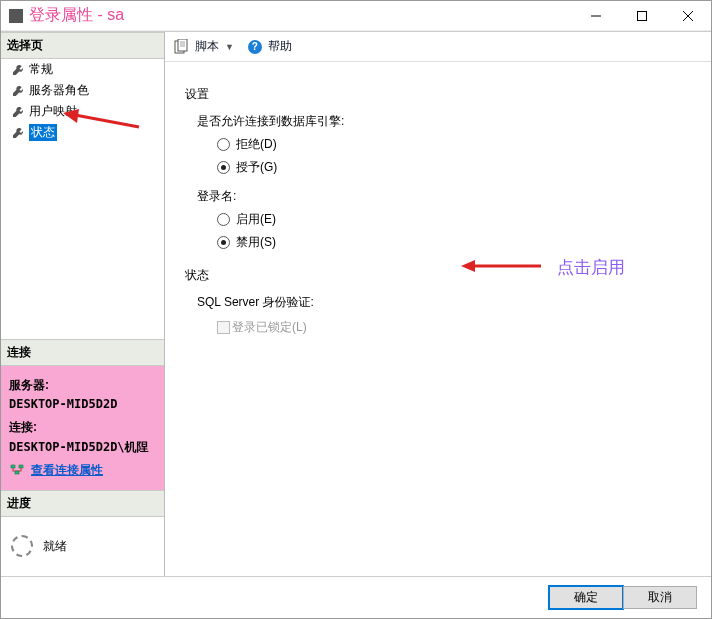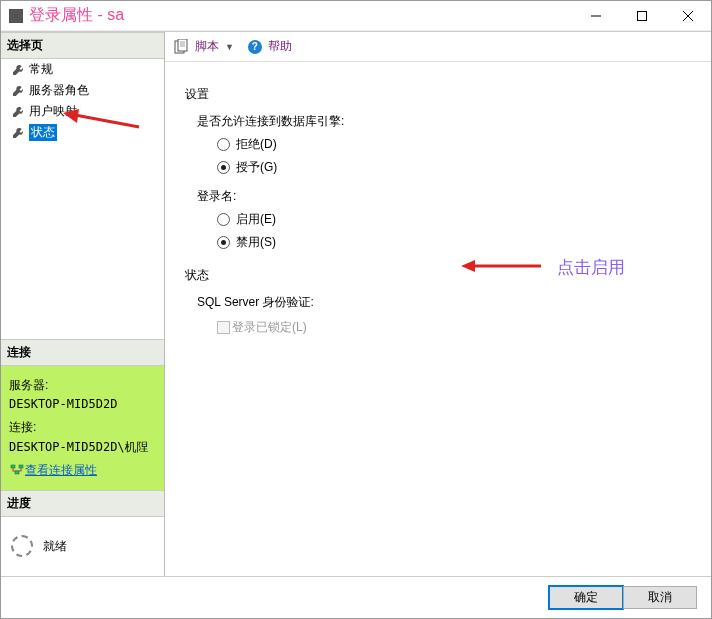--- a/index.html
+++ b/index.html
@@ -83,27 +83,28 @@
   }
   .nav-item .label {}
   .nav-item.selected .label {
     background: #0078d7;
     color: #fff;
     padding: 0 2px;
   }
 
   .conn-box {
     padding: 6px 8px 10px 8px;
-    background: #bef264;
+    background: #f9a8d4;
     font-size: 12px;
     line-height: 1.6;
+    font-weight: bold;
   }
   .conn-box .lbl { margin-top: 4px; }
   .conn-box .val { font-family: SimSun, monospace; }
-  .link-row { display: flex; align-items: center; margin-top: 4px; }
+  .link-row { display: flex; align-items: center; gap: 6px; margin-top: 4px; }
   .link-icon { width: 16px; height: 16px; display:inline-flex; align-items:center; justify-content:center; }
   .link { color: #0a5bcc; text-decoration: underline; cursor: pointer; }
 
   .progress-box {
     padding: 10px;
     display: flex; align-items: center; gap: 10px;
     flex: 1;
     background: #fff;
   }
   .progress-ring {
@@ -123,21 +124,21 @@
     display: flex;
     align-items: center;
     gap: 6px;
     padding: 0 8px;
     border-bottom: 1px solid #ddd;
   }
   .tool-icon {
     width: 16px; height: 16px;
     display: inline-flex; align-items: center; justify-content: center;
   }
-  .tool-label { color: #701a75; }
+  .tool-label { color: #0f172a; }
   .tool-drop { font-size: 9px; color: #555; margin-right: 8px; }
   .help-icon {
     width: 14px; height: 14px; border-radius: 50%;
     background: #1e7fd6; color: #fff;
     display: inline-flex; align-items:center; justify-content: center;
     font-size: 10px; font-weight: bold;
   }
 
   .content {
     flex: 1;

